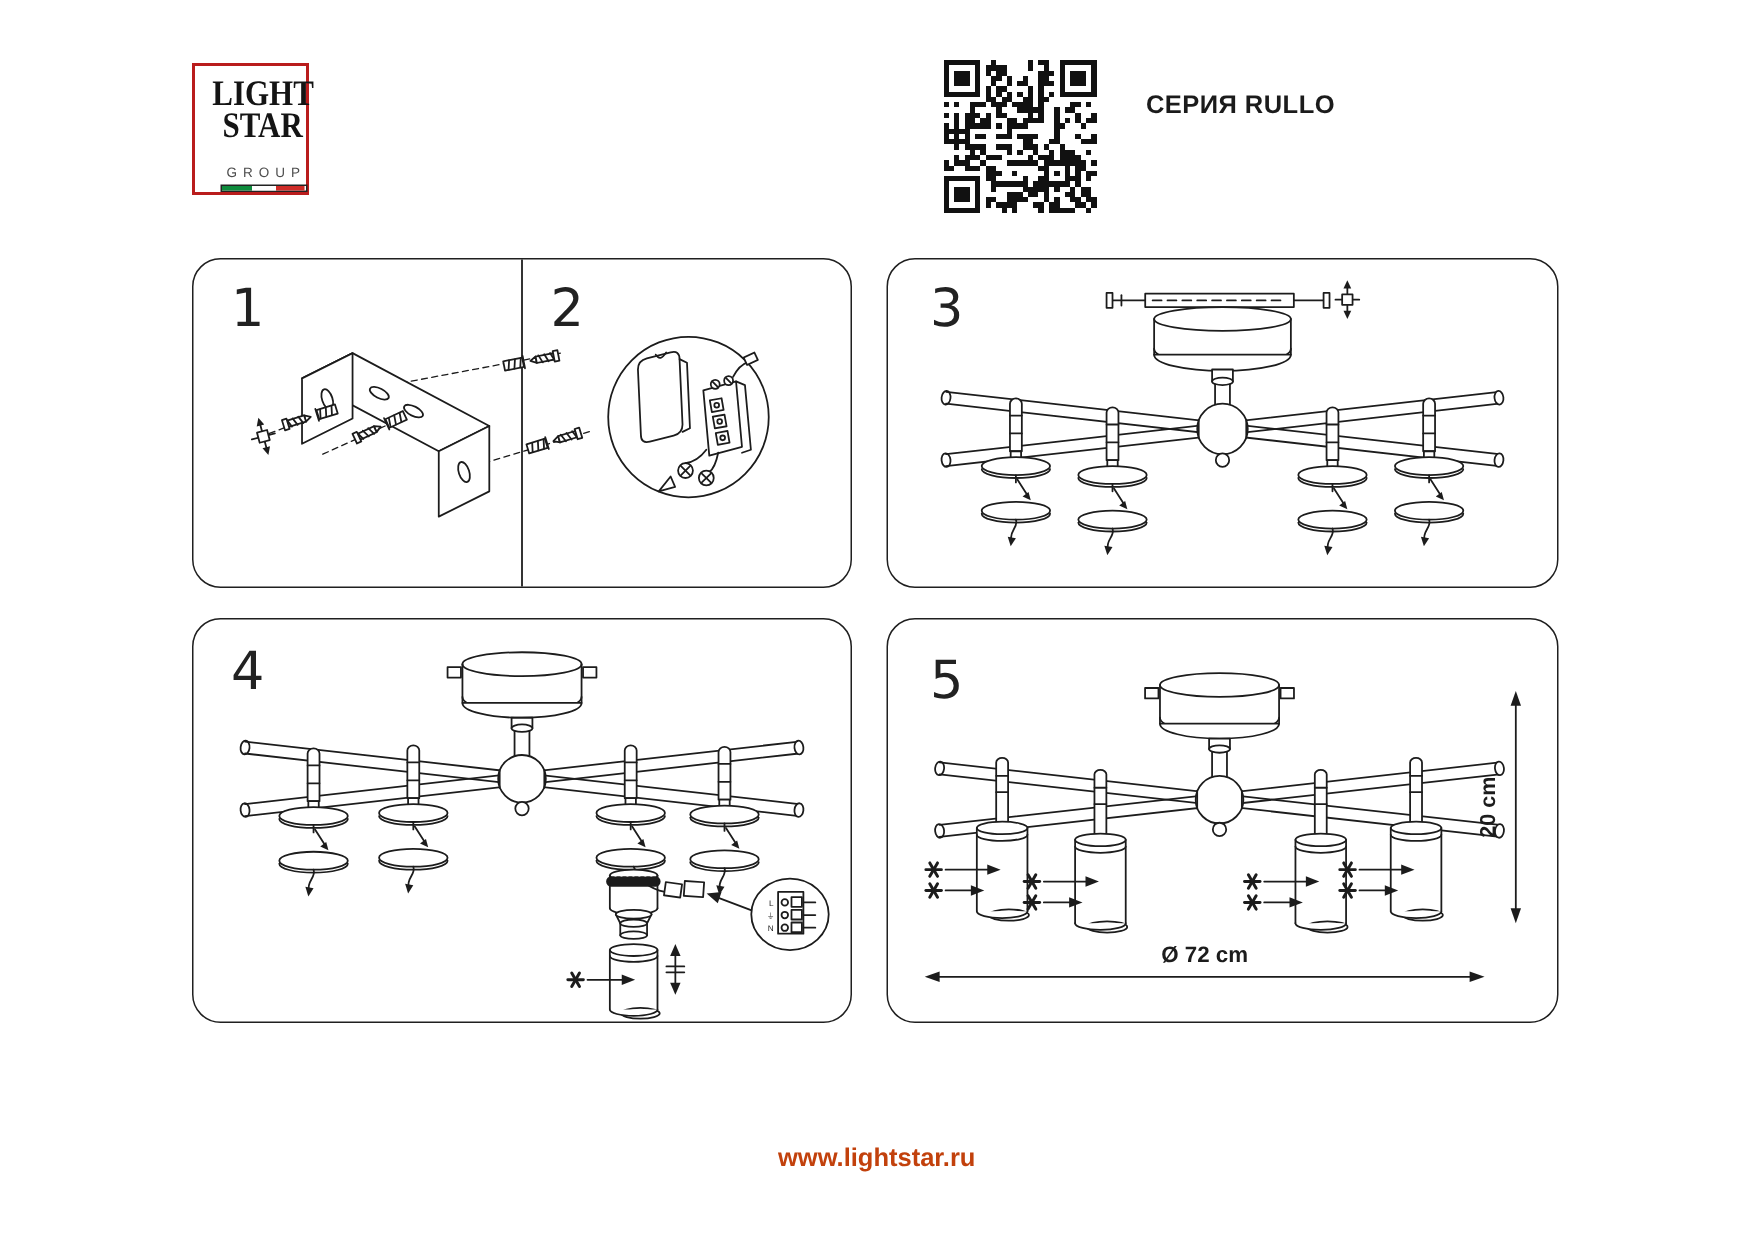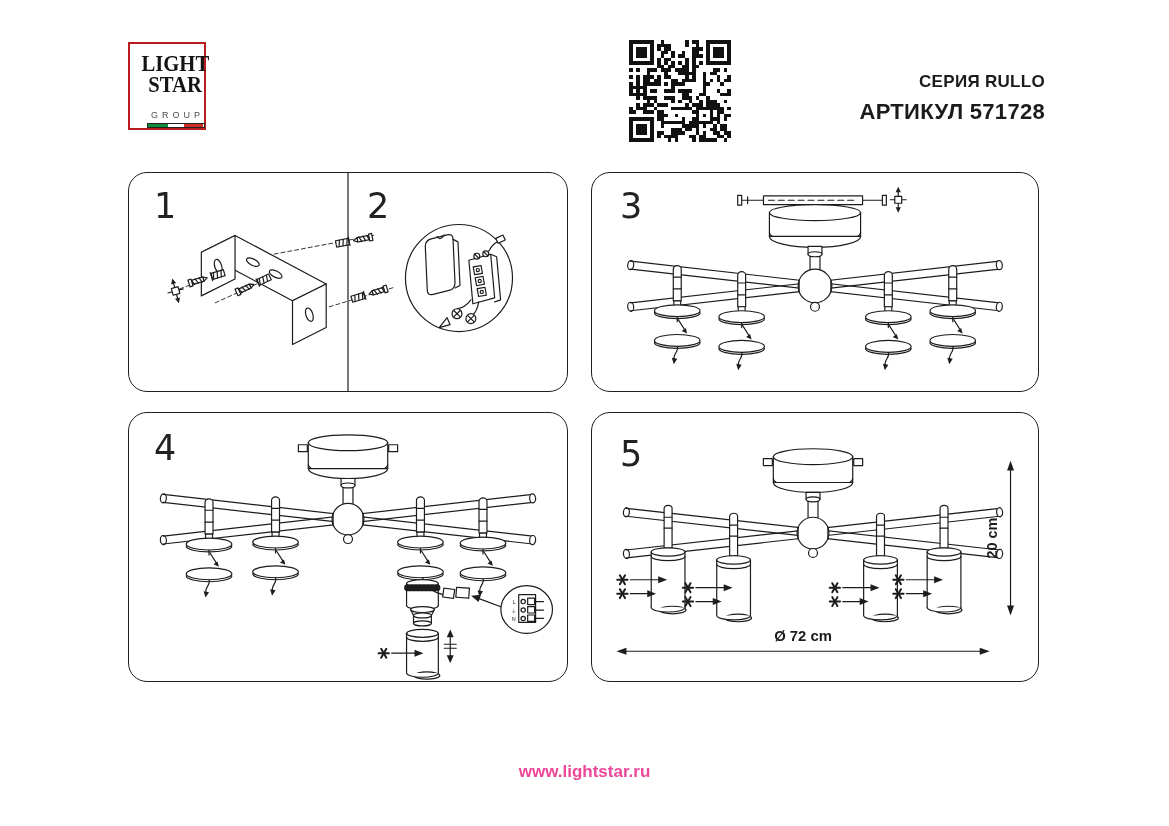--- a/index.html
+++ b/index.html
@@ -16,41 +16,41 @@
   .logo-flag{margin-top:3px;width:58px;height:8px;border:1px solid #222;display:flex;box-sizing:border-box;}
   .logo-flag span{height:100%;}
   .flag-green{width:37%;background:var(--flag_green,#108a3c);}
   .flag-white{width:29%;background:#fff;}
   .flag-red{width:34%;background:var(--flag_red,#cc2b2b);}
 
   .doc-title{position:absolute;left:233px;top:50px;font-size:21px;font-weight:bold;
              line-height:28px;letter-spacing:.2px;color:#1a1a1a;}
   .qr{position:absolute;left:628px;top:40px;width:104px;height:102px;}
   .qr svg{width:100%;height:100%;display:block;}
-  .product{position:absolute;left:805px;top:60px;width:240px;text-align:right;margin-top:12px;}
+  .product{position:absolute;left:764px;top:60px;width:240px;text-align:left;}
   .series{font-size:17px;font-weight:bold;letter-spacing:.3px;}
   .article{font-size:22px;font-weight:bold;margin-top:7px;letter-spacing:.3px;}
 
   
   .panel{position:absolute;border:1.6px solid #1f1f1f;border-radius:19px;box-sizing:border-box;background:#fff;}
   .p12{left:128px;top:172px;width:440px;height:220px;}
   .p3 {left:591px;top:172px;width:448px;height:220px;}
   .p4 {left:128px;top:412px;width:440px;height:270px;}
   .p5 {left:591px;top:412px;width:448px;height:270px;}
   .panel svg.art{position:absolute;left:0;top:0;width:100%;height:100%;display:block;}
   .stepnum{position:absolute;font-family:"DejaVu Sans","Liberation Sans",sans-serif;
            font-size:35px;font-weight:400;color:#222;line-height:1;}
   .n1{left:25px;top:16px;} .n2{left:238px;top:16px;} .n3{left:28px;top:16px;}
   .n4{left:25px;top:18px;} .n5{left:28px;top:24px;}
 
   
   .footnote{position:absolute;left:0;top:703px;width:100%;text-align:center;
             font-size:17.5px;letter-spacing:-.2px;color:#111;}
   .website{position:absolute;left:0;top:762px;width:100%;text-align:center;
-           font-size:17px;font-weight:bold;color:#ec4899;}
+           font-size:17px;font-weight:bold;color:#c2410c;}
 
   svg text{font-family:"Liberation Sans",sans-serif;}
 </style>
 </head>
 <body>
 
 <div class="page" style="--ink: #1c1c1c; --flag_green: #0e8c3d; --flag_red: #cf2b27;">
 
   <svg width="0" height="0" style="position:absolute" aria-hidden="true">
     <defs>
@@ -534,21 +534,20 @@
           <rect x="22" y="28" width="1" height="1"></rect>
           <rect x="23" y="28" width="1" height="1"></rect>
           <rect x="24" y="28" width="1" height="1"></rect>
           <rect x="27" y="28" width="1" height="1"></rect>
         </g>
       </svg>
   </div>
 
   <div class="product">
     <div class="series">СЕРИЯ RULLO</div>
-    <div class="article">АРТИКУЛ 571728</div>
   </div>
 
   <div class="panel p12">
     <svg class="art" viewBox="0 0 440 220" stroke="#1c1c1c" stroke-width="1.2" fill="none" stroke-linecap="round" stroke-linejoin="round">
       <line x1="220" y1="0" x2="220" y2="220"></line>
 
       <g>
         <line x1="118" y1="87" x2="246" y2="63" stroke-dasharray="4 3" stroke-width=".9"></line>
         <line x1="181" y1="141" x2="268" y2="115" stroke-dasharray="4 3" stroke-width=".9"></line>
         <line x1="50" y1="117" x2="104" y2="97" stroke-dasharray="4 3" stroke-width=".9"></line>

